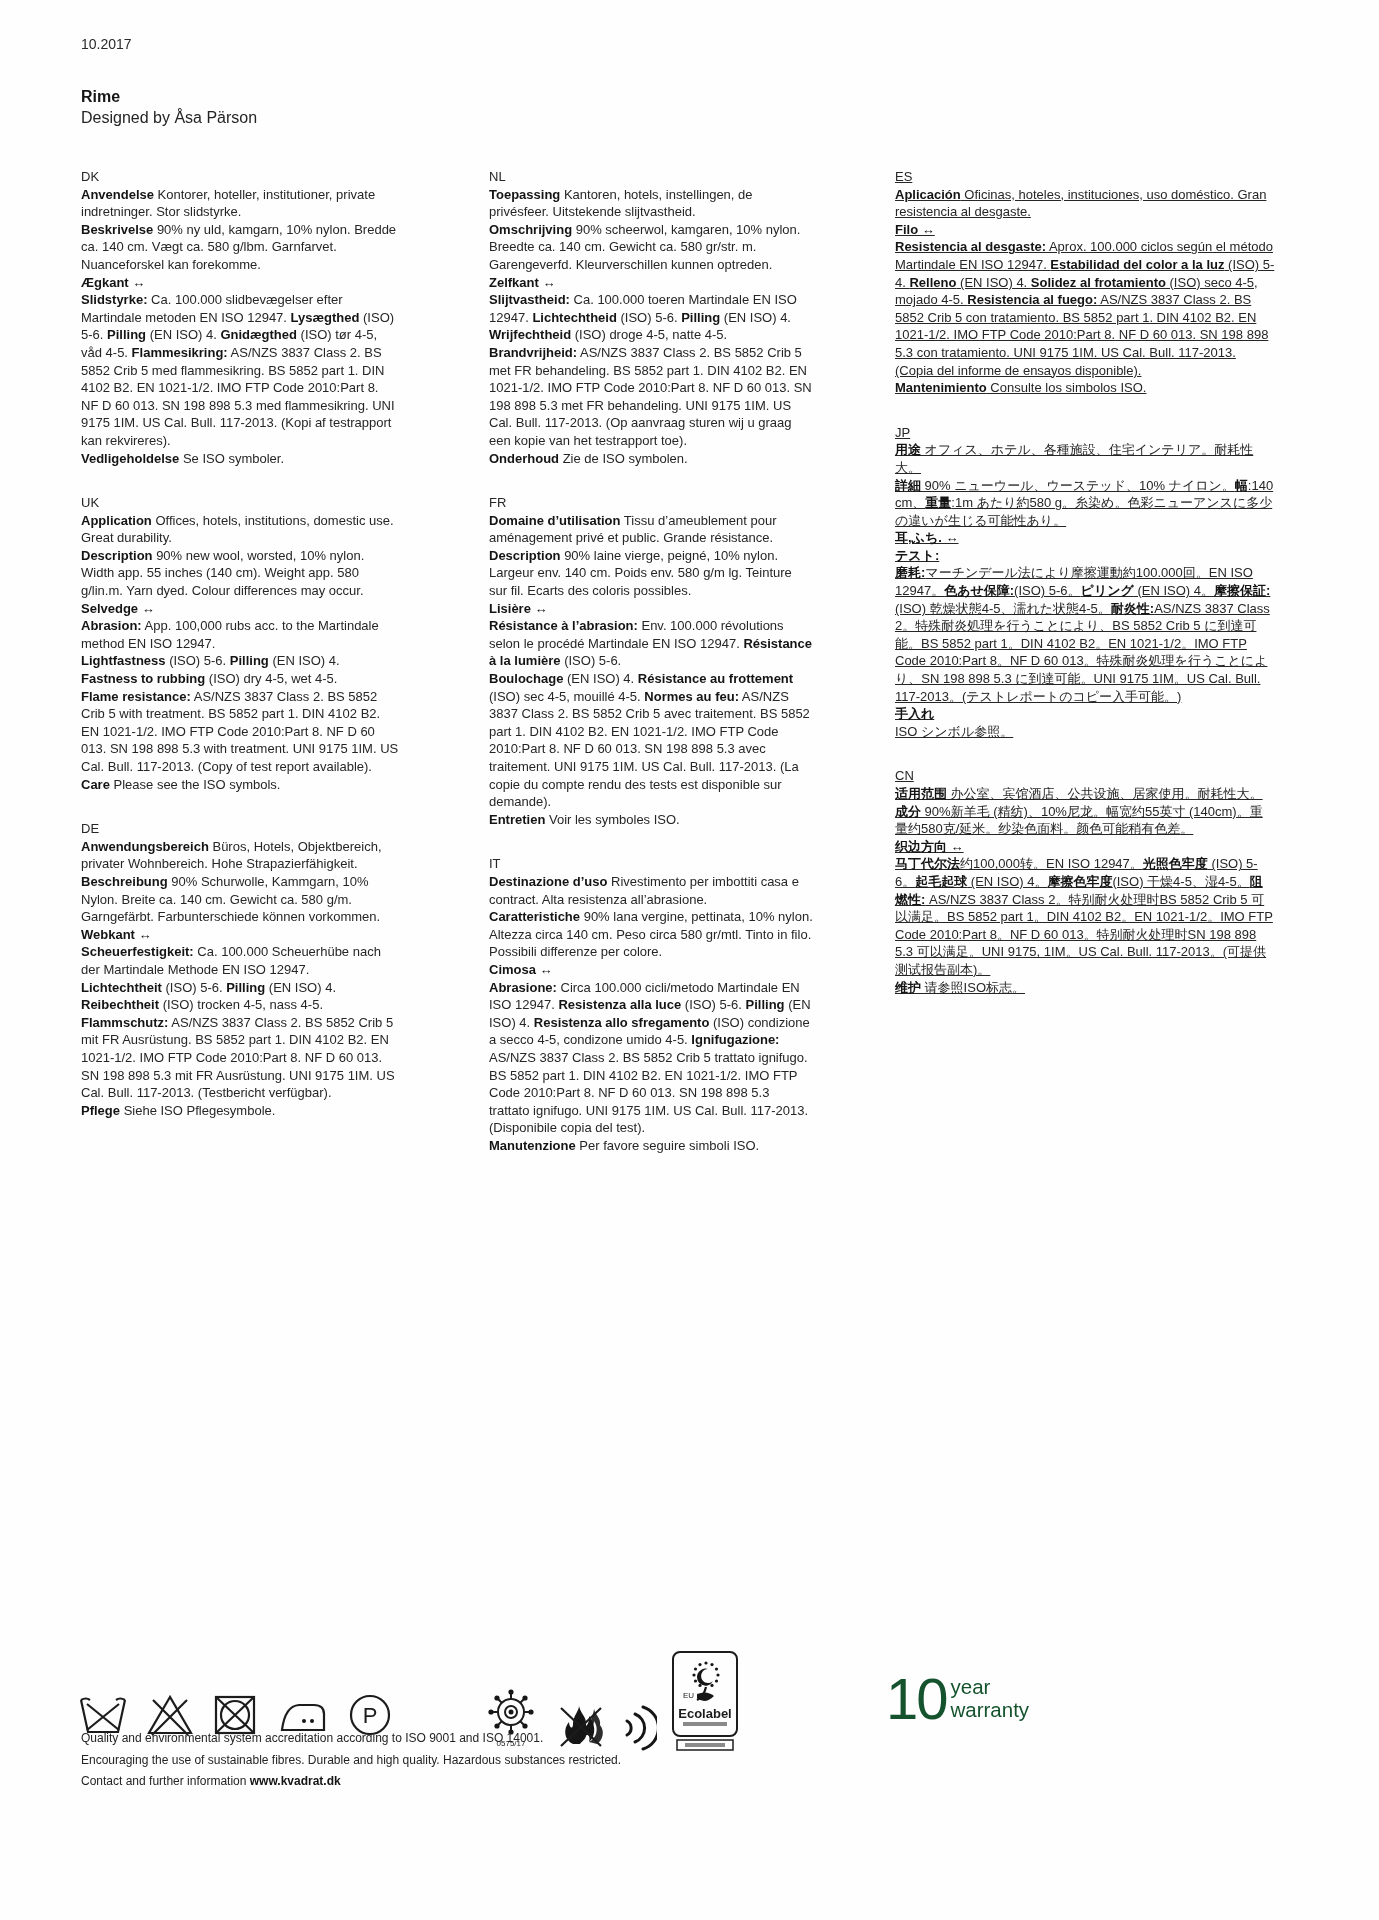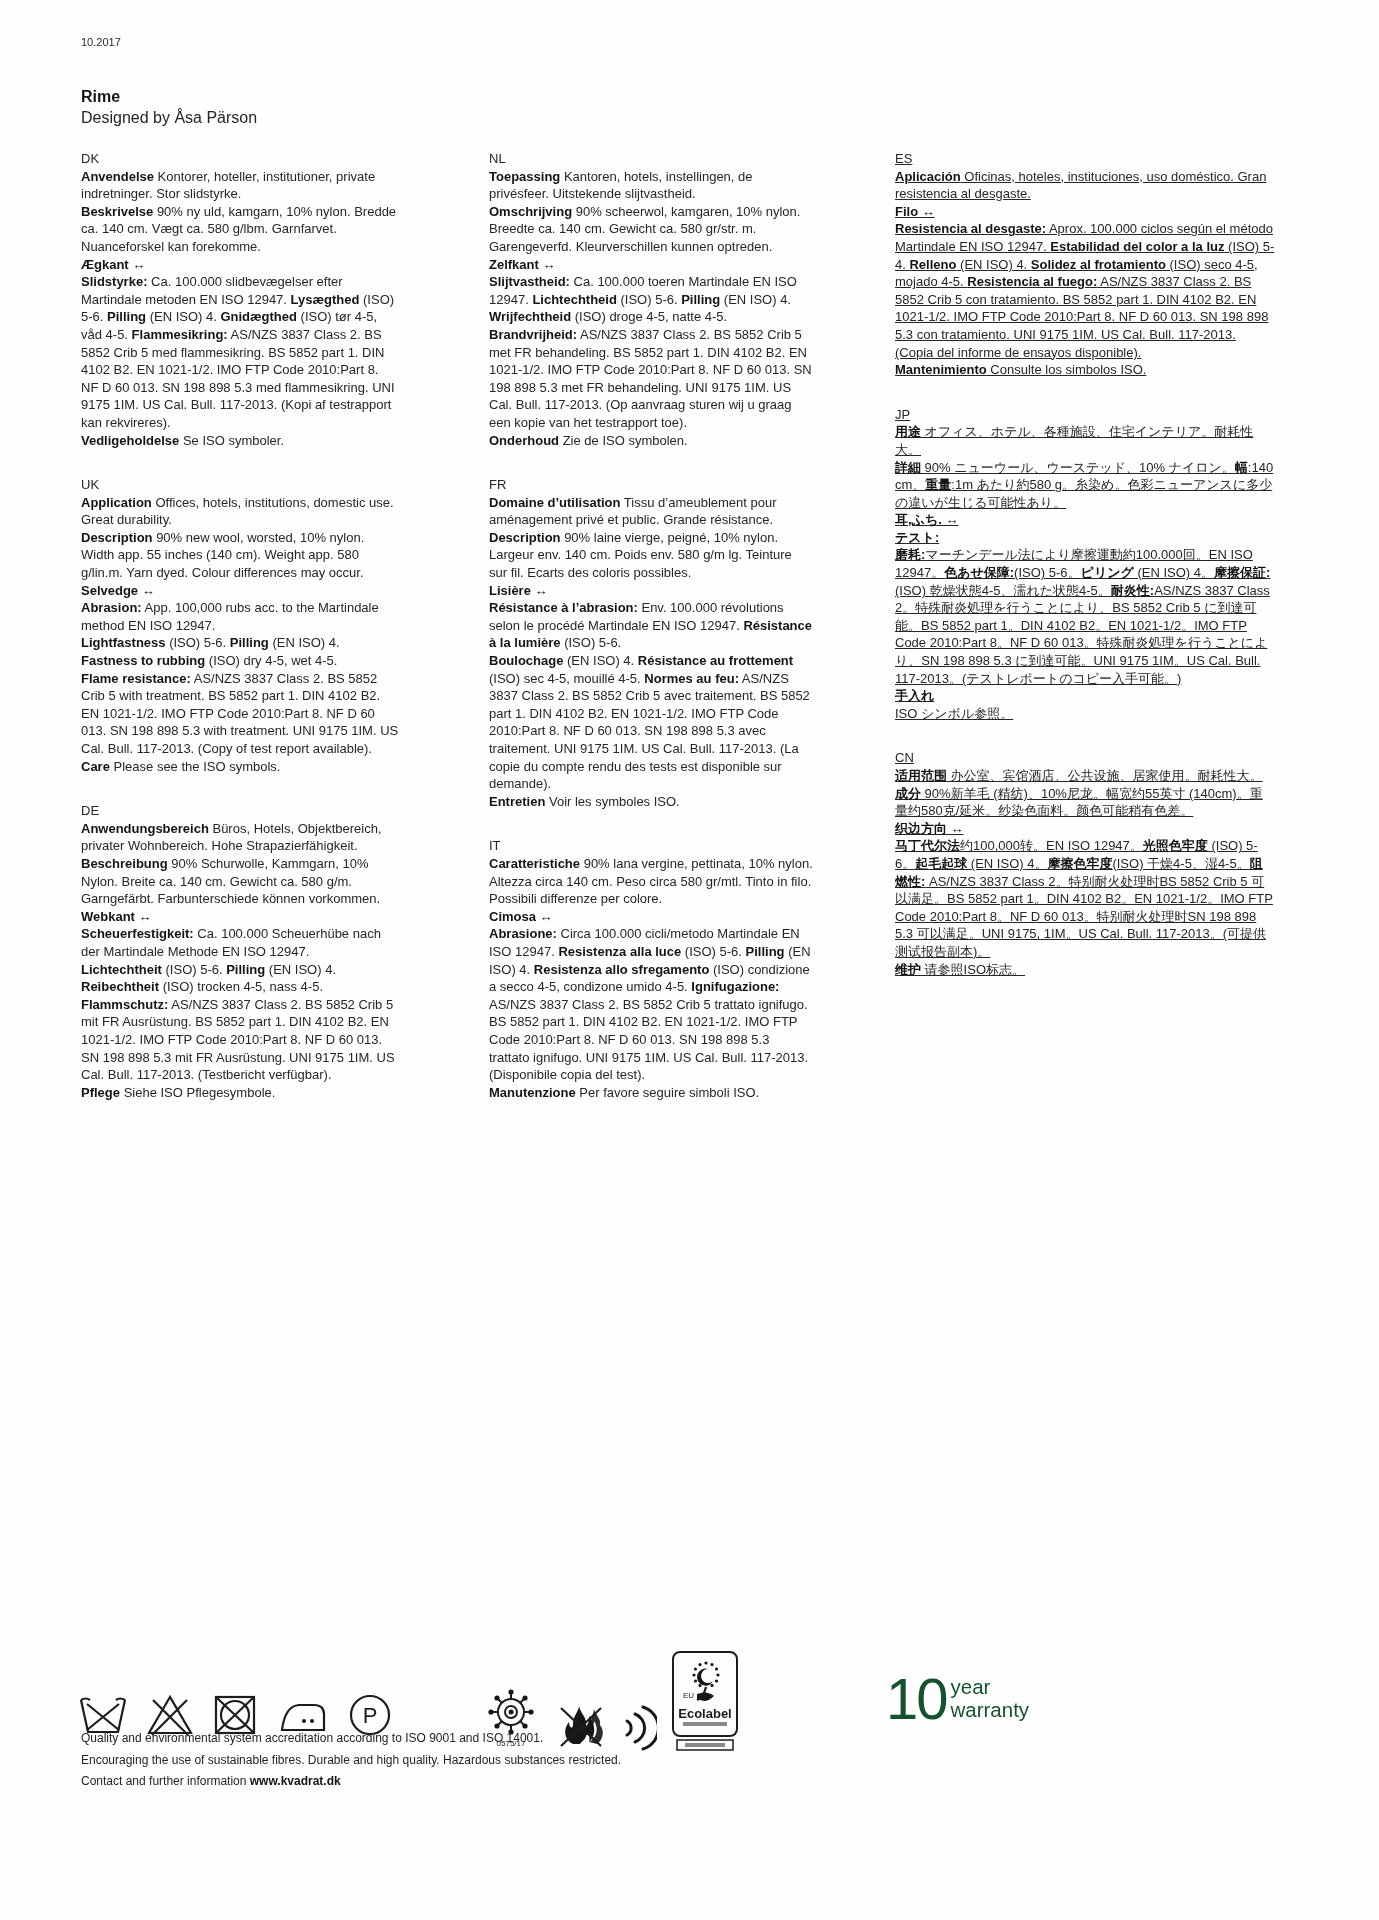--- a/index.html
+++ b/index.html
@@ -1,25 +1,25 @@
 <!DOCTYPE html>
 <html><head>
 <meta charset="utf-8">
 <style>
   html,body{margin:0;padding:0;background:#ececec;}
   .page{
     position:relative;width:1379px;height:1920px;background:#fefefe;
     font-family:"Liberation Sans","DejaVu Sans",sans-serif;
     color:#222;outline:1px solid #c4c4c4;overflow:hidden;
   }
-  .date{position:absolute;left:81px;top:36px;font-size:11px;color:#2a2a2a;}
+  .date{position:absolute;left:81px;top:36px;font-size:14px;color:#2a2a2a;}
   .titleblock{position:absolute;left:81px;top:86px;}
   .title{font-weight:bold;font-size:16px;line-height:21px;color:#161616;}
   .subtitle{font-size:16px;line-height:21px;color:#242424;}
-  .col{position:absolute;top:150px;font-size:13px;line-height:17.6px;color:#262626;}
+  .col{position:absolute;top:168px;font-size:13px;line-height:17.6px;color:#262626;}
   .col1{left:81px;width:318px;}
   .col2{left:489px;width:324px;}
   .col3{left:895px;width:380px;text-decoration:underline;}
   .section{margin:0 0 27px 0;}
   .lang-code{font-size:13px;}
   .para{margin:0;}
   .para b,.footer b{font-weight:bold;color:#141414;}
   .icons-care{position:absolute;left:78px;top:1692px;display:flex;align-items:flex-end;gap:17px;}
   .icons-cert{position:absolute;left:483px;top:1650px;display:flex;align-items:flex-end;gap:14px;}
   .icon{display:block;}
@@ -89,20 +89,21 @@
         <div class="lang-code">FR</div>
         <div class="para"><b>Domaine d’utilisation</b> Tissu d’ameublement pour aménagement privé et public. Grande résistance.</div>
         <div class="para"><b>Description</b> 90% laine vierge, peigné, 10% nylon. Largeur env. 140 cm. Poids env. 580 g/m lg. Teinture sur fil. Ecarts des coloris possibles.</div>
         <div class="para"><b>Lisière ↔</b></div>
         <div class="para"><b>Résistance à l’abrasion:</b> Env. 100.000 révolutions selon le procédé Martindale EN ISO 12947. <b>Résistance à la lumière</b> (ISO) 5-6.</div>
         <div class="para"><b>Boulochage</b> (EN ISO) 4. <b>Résistance au frottement</b> (ISO) sec 4-5, mouillé 4-5. <b>Normes au feu:</b> AS/NZS 3837 Class 2. BS 5852 Crib 5 avec traitement. BS 5852 part 1. DIN 4102 B2. EN 1021-1/2. IMO FTP Code 2010:Part 8. NF D 60 013. SN 198 898 5.3 avec traitement. UNI 9175 1IM. US Cal. Bull. 117-2013. (La copie du compte rendu des tests est disponible sur demande).</div>
         <div class="para"><b>Entretien</b> Voir les symboles ISO.</div>
       </div>
       <div class="section">
         <div class="lang-code">IT</div>
+        <div class="para"><b>Destinazione d’uso</b> Rivestimento per imbottiti casa e contract. Alta resistenza all’abrasione.</div>
         <div class="para"><b>Caratteristiche</b> 90% lana vergine, pettinata, 10% nylon. Altezza circa 140 cm. Peso circa 580 gr/mtl. Tinto in filo. Possibili differenze per colore.</div>
         <div class="para"><b>Cimosa ↔</b></div>
         <div class="para"><b>Abrasione:</b> Circa 100.000 cicli/metodo Martindale EN ISO 12947. <b>Resistenza alla luce</b> (ISO) 5-6. <b>Pilling</b> (EN ISO) 4. <b>Resistenza allo sfregamento</b> (ISO) condizione a secco 4-5, condizone umido 4-5. <b>Ignifugazione:</b> AS/NZS 3837 Class 2. BS 5852 Crib 5 trattato ignifugo. BS 5852 part 1. DIN 4102 B2. EN 1021-1/2. IMO FTP Code 2010:Part 8. NF D 60 013. SN 198 898 5.3 trattato ignifugo. UNI 9175 1IM. US Cal. Bull. 117-2013. (Disponibile copia del test).</div>
         <div class="para"><b>Manutenzione</b> Per favore seguire simboli ISO.</div>
       </div>
     </div>
   <div class="col col3">
       <div class="section">
         <div class="lang-code">ES</div>
         <div class="para"><b>Aplicación</b> Oficinas, hoteles, instituciones, uso doméstico. Gran resistencia al desgaste.</div>

